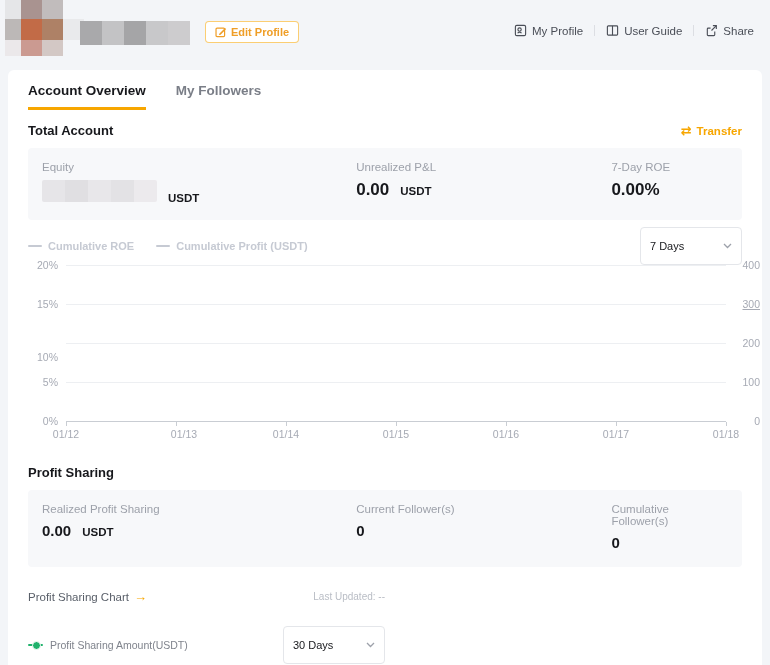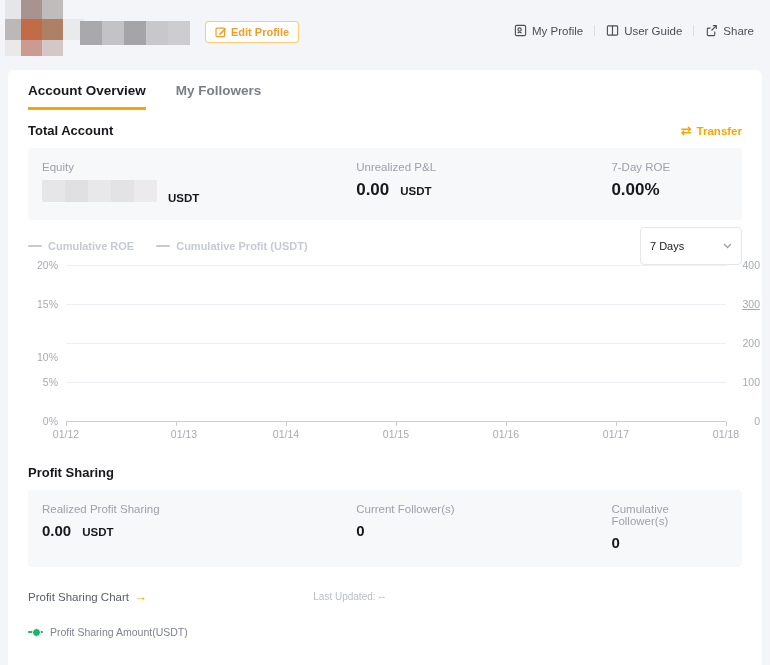--- a/index.html
+++ b/index.html
@@ -260,16 +260,22 @@
         <span class="last-upd">Last Updated: --</span>
       </div>
       <div class="b-legendrow">
         <span class="ps-lg">
           <span class="ps-marker">
               <span class="ln"></span>
               <span class="dt"></span>
             </span>
           <span>Profit Sharing Amount(USDT)</span>
         </span>
+        <span class="select">
+          <span>30 Days</span>
+          <svg width="9" height="6" viewBox="0 0 9 6" fill="none" stroke-width="1.3">
+              <path d="M1 1 L4.5 4.5 L8 1"></path>
+            </svg>
+        </span>
       </div>
     </div>
   </div>
 </div>
 
 </body></html>

